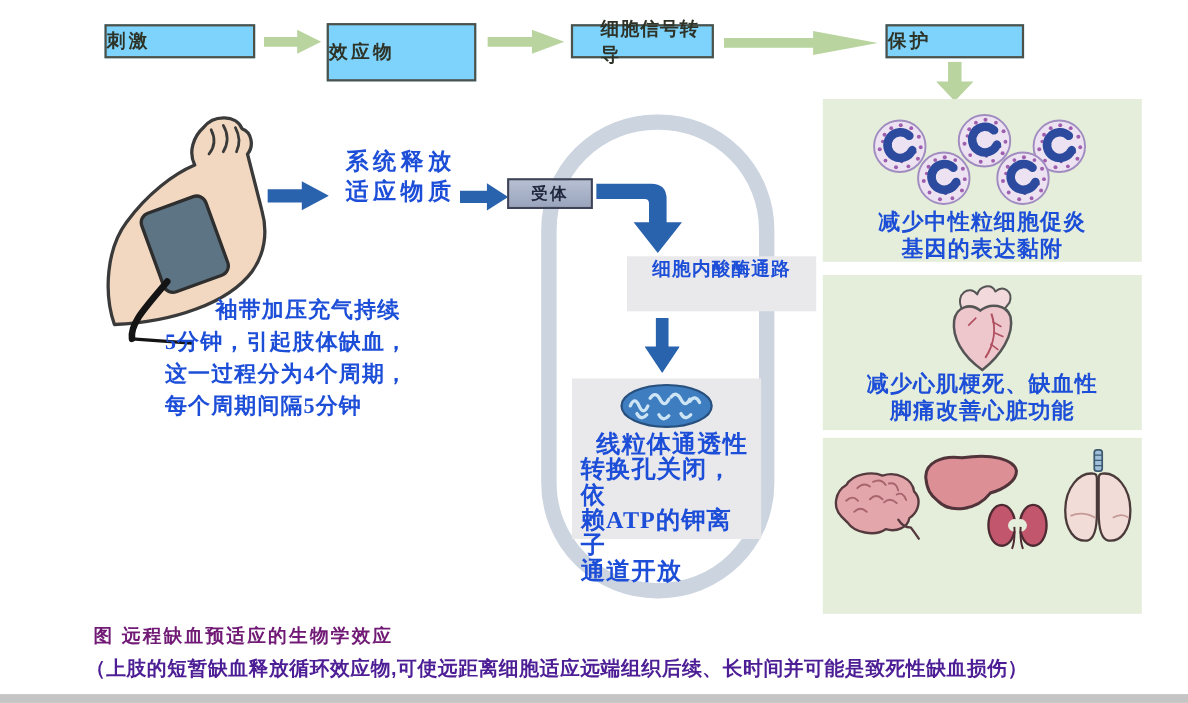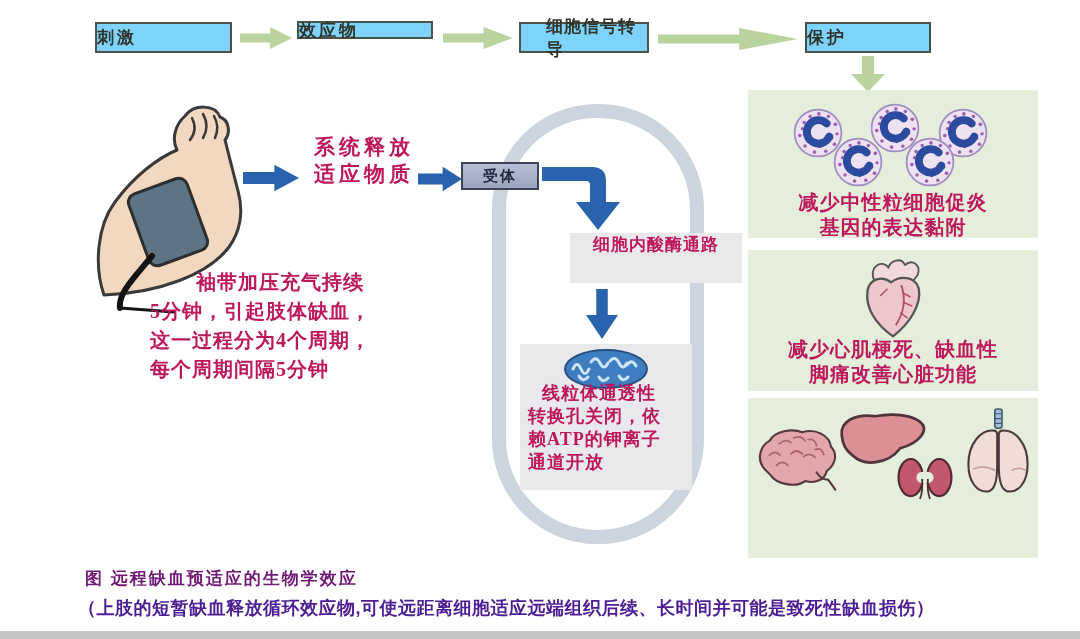--- a/index.html
+++ b/index.html
@@ -17,38 +17,38 @@
   }
   .harrow-green{position:absolute;background:#b9d49e;
     clip-path:polygon(0% 33%,58% 33%,58% 8%,100% 50%,58% 92%,58% 67%,0% 67%);}
   .varrow-green{position:absolute;background:#b9d49e;
     clip-path:polygon(32% 0%,68% 0%,68% 50%,100% 50%,50% 100%,0% 50%,32% 50%);}
   .harrow-blue{position:absolute;background:#2a63ad;
     clip-path:polygon(0% 30%,56% 30%,56% 6%,100% 50%,56% 94%,56% 70%,0% 70%);}
   .varrow-blue{position:absolute;background:#2a63ad;
     clip-path:polygon(32% 0%,68% 0%,68% 52%,100% 52%,50% 100%,0% 52%,32% 52%);}
   
-  .kai{font-family:"Liberation Serif", serif;font-weight:700;color:#be185d;}
+  .kai{font-family:"Liberation Serif", serif;font-weight:700;color:#1d4ed8;}
   .release-text{position:absolute;left:298px;top:134px;width:132px;text-align:center;
     font-size:21px;line-height:27px;letter-spacing:4px;}
   .cuff-note{position:absolute;left:150px;top:268px;width:310px;
     font-size:20px;line-height:29px;letter-spacing:1px;}
   .cuff-note .indent{padding-left:46px;}
   
   .cell-membrane{position:absolute;left:492px;top:104px;width:212px;height:440px;
     box-sizing:border-box;border:14px solid #ccd4e0;border-radius:105px;background:#ffffff;}
   .receptor-box{position:absolute;left:461px;top:162px;width:78px;height:28px;
     background:linear-gradient(#b6bfd2,#9aa5bd);border:2px solid #3c4258;box-sizing:border-box;
     display:flex;align-items:center;justify-content:center;font-size:15px;font-weight:700;
     color:#20263c;letter-spacing:2px;z-index:5;}
   .inner-box{position:absolute;background:#e9e9ec;box-sizing:border-box;}
   .pathway-box{left:522px;top:233px;width:172px;height:50px;display:flex;align-items:flex-start;
     justify-content:center;font-size:17px;letter-spacing:1px;margin-left:48px;}
   .mito-box{left:520px;top:344px;width:172px;height:146px;}
-  .mito-text{position:absolute;left:8px;top:38px;width:160px;font-size:18px;line-height:23px;letter-spacing:1px;}
+  .mito-text{position:absolute;left:8px;top:48px;width:160px;font-size:22px;line-height:23px;letter-spacing:1px;}
   .mito-text .indent{padding-left:14px;}
   
   .panel{position:absolute;left:748px;width:290px;background:#e5eeda;}
   .panel-text{position:absolute;left:0;width:100%;text-align:center;
     font-size:20px;line-height:25px;letter-spacing:1px;}
   
   .caption-title{position:absolute;left:85px;top:567px;font-size:17px;font-weight:700;
     color:#701a75;letter-spacing:2px;font-family:"Liberation Sans", sans-serif;}
   .caption-sub{position:absolute;left:78px;top:596px;font-size:18px;font-weight:700;
     color:#4c1d95;letter-spacing:0.5px;font-family:"Liberation Sans", sans-serif;}
@@ -87,21 +87,21 @@
         </g>
         <path d="M40,19 A13.5,13.5 0 1 0 43,34" fill="none" stroke="#2c4a9e" stroke-width="9" stroke-linecap="round"></path>
       </symbol>
     </defs>
   </svg>
 
   <div class="flow-box" style="left:95px;top:22px;width:137px;height:31px;">
     <span>刺激</span>
   </div>
   <div class="harrow-green" style="left:240px;top:25px;width:52px;height:26px;"></div>
-  <div class="flow-box" style="left:297px;top:21px;width:136px;height:18px;">
+  <div class="flow-box" style="left:297px;top:21px;width:136px;height:53px;">
     <span>效应物</span>
   </div>
   <div class="harrow-green" style="left:443px;top:25px;width:70px;height:26px;"></div>
   <div class="flow-box" style="left:519px;top:22px;width:130px;height:31px;letter-spacing:1px;padding-left:25px;">
     <span>细胞信号转导</span>
   </div>
   <div class="harrow-green" style="left:658px;top:26px;width:140px;height:26px;"></div>
   <div class="flow-box" style="left:805px;top:22px;width:126px;height:31px;">
     <span>保护</span>
   </div>

